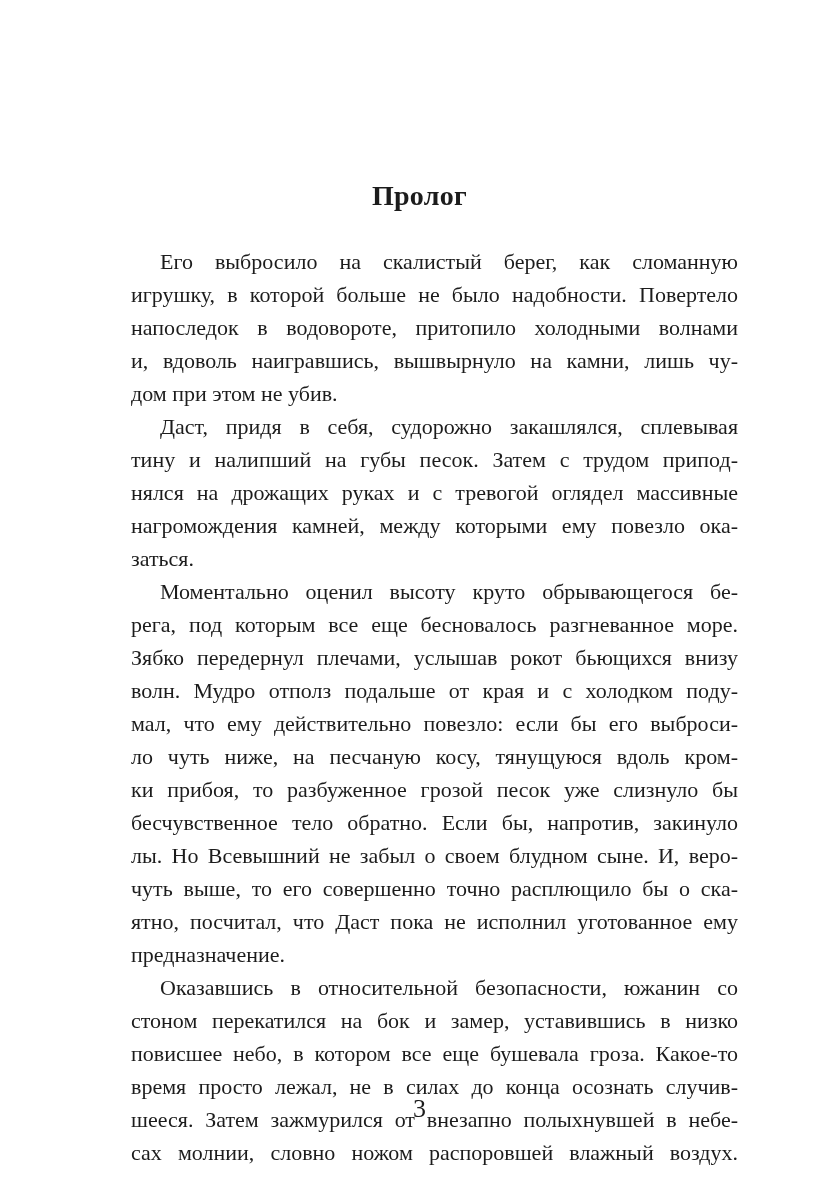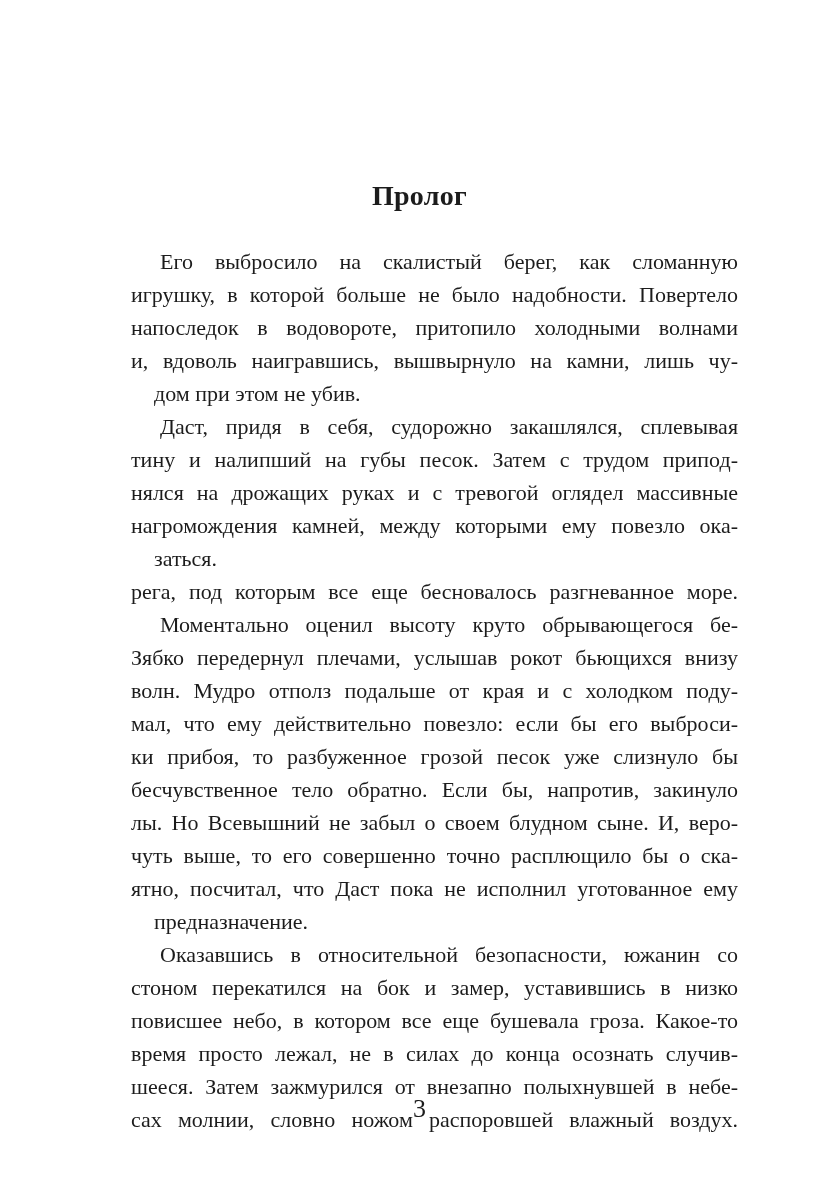--- a/index.html
+++ b/index.html
@@ -47,21 +47,20 @@
       white-space: nowrap;
       text-align: justify;
       text-align-last: justify;
       overflow: visible;
     }
     .line.indent {
       padding-left: 29px;
     }
     .line.last {
       text-align-last: left;
-      margin-left: 23px;
     }
     .page-number {
       position: absolute;
       top: 1092px;
       left: 0;
       width: 839px;
       text-align: center;
       font-size: 26px;
       line-height: 34px;
     }
@@ -85,25 +84,26 @@
 
     <div>
       <span class="line indent">Даст, придя в себя, судорожно закашлялся, сплевывая</span>
       <span class="line">тину и налипший на губы песок. Затем с трудом припод-</span>
       <span class="line">нялся на дрожащих руках и с тревогой оглядел массивные</span>
       <span class="line">нагромождения камней, между которыми ему повезло ока-</span>
       <span class="line last">заться.</span>
     </div>
 
     <div>
+      <span class="line indent">Моментально оценил высоту круто обрывающегося бе-</span>
       <span class="line">рега, под которым все еще бесновалось разгневанное море.</span>
-      <span class="line indent">Моментально оценил высоту круто обрывающегося бе-</span>
       <span class="line">Зябко передернул плечами, услышав рокот бьющихся внизу</span>
       <span class="line">волн. Мудро отполз подальше от края и с холодком поду-</span>
       <span class="line">мал, что ему действительно повезло: если бы его выброси-</span>
+      <span class="line">ло чуть ниже, на песчаную косу, тянущуюся вдоль кром-</span>
       <span class="line">ки прибоя, то разбуженное грозой песок уже слизнуло бы</span>
       <span class="line">бесчувственное тело обратно. Если бы, напротив, закинуло</span>
       <span class="line">лы. Но Всевышний не забыл о своем блудном сыне. И, веро-</span>
       <span class="line">чуть выше, то его совершенно точно расплющило бы о ска-</span>
       <span class="line">ятно, посчитал, что Даст пока не исполнил уготованное ему</span>
       <span class="line last">предназначение.</span>
     </div>
 
     <div>
       <span class="line indent">Оказавшись в относительной безопасности, южанин со</span>

